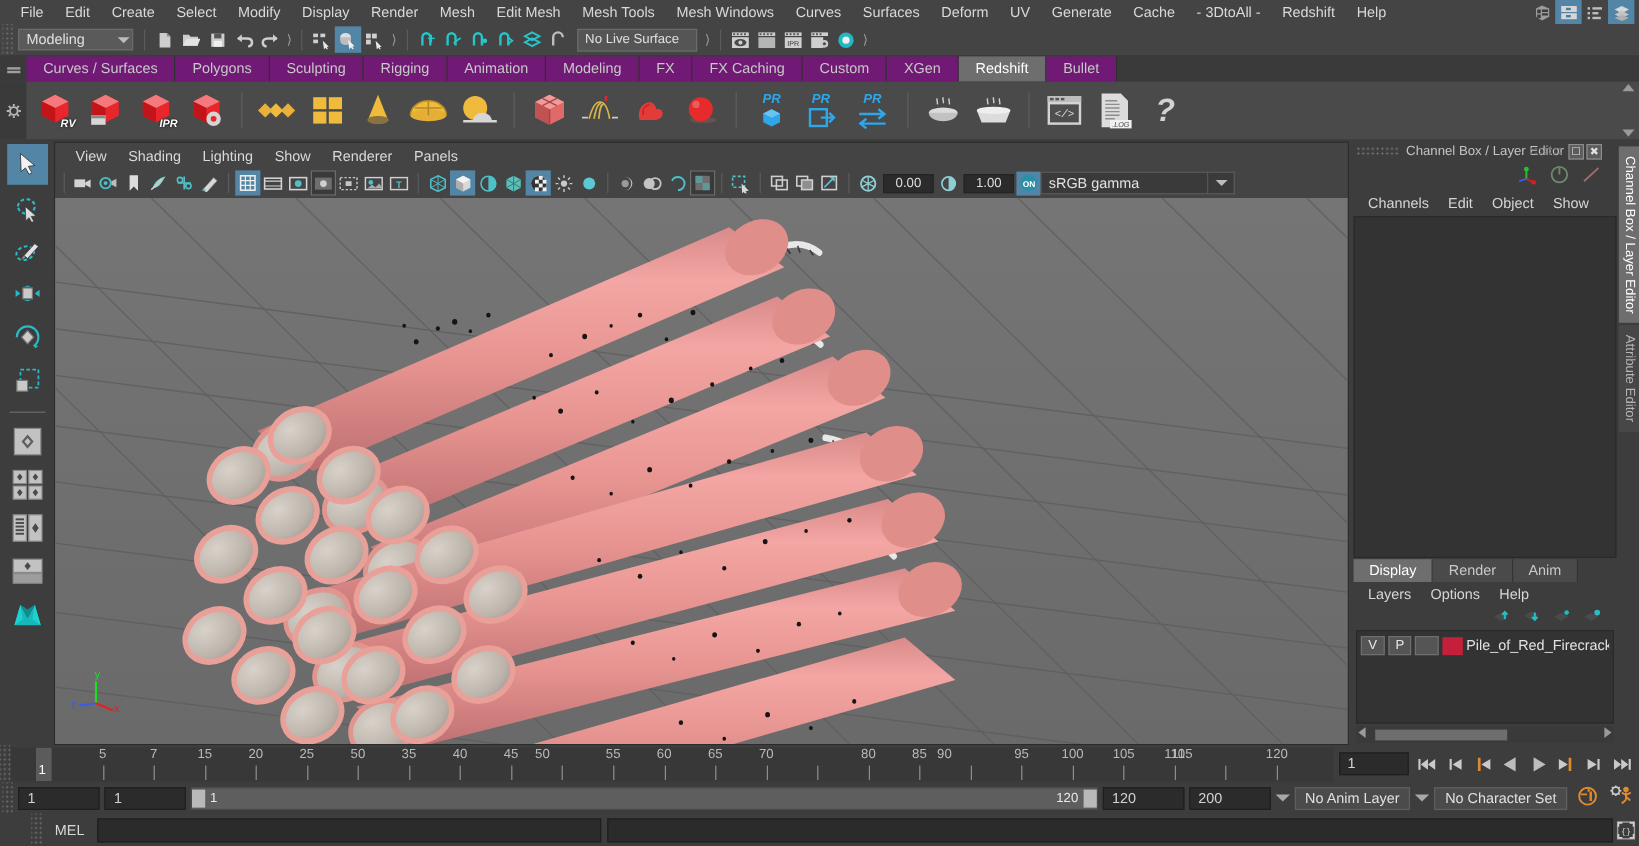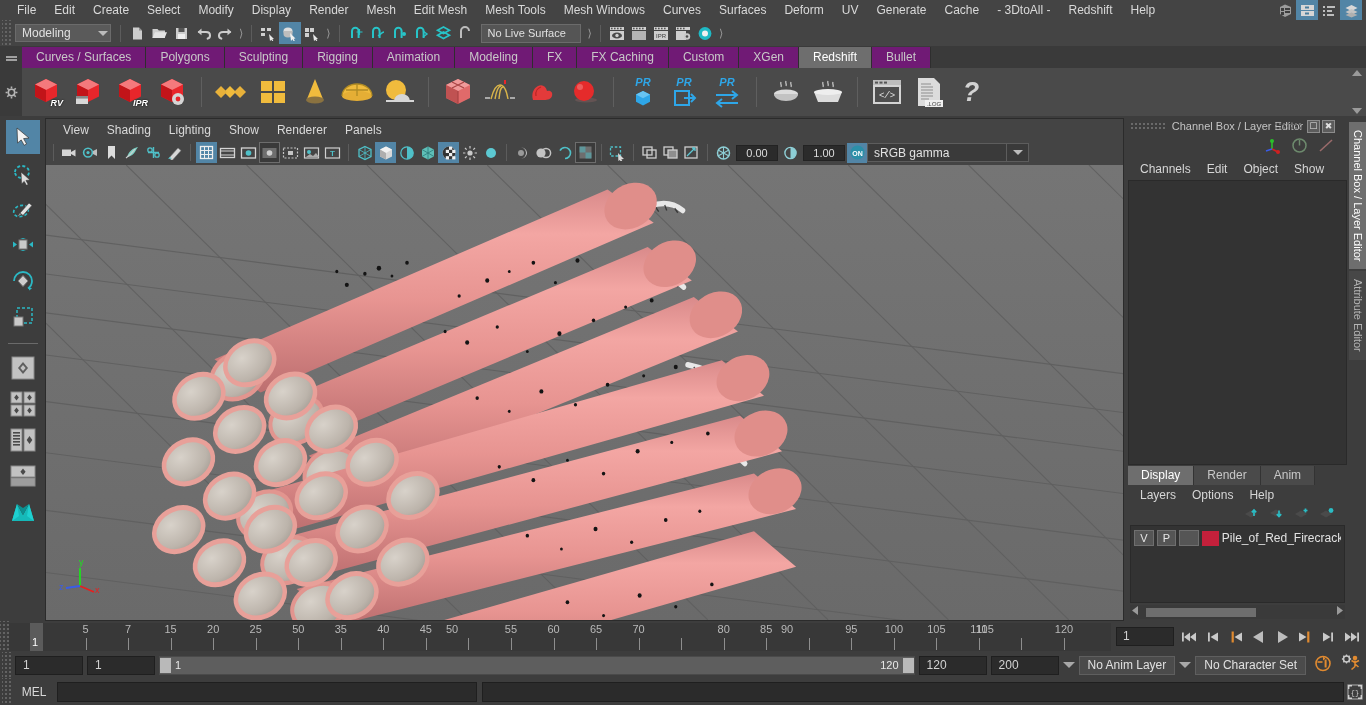--- a/index.html
+++ b/index.html
@@ -149,21 +149,21 @@
               display: flex; align-items: center; }
   .rgrip { width: 11px; height: 15px; background: #b9b9b9; }
   .rangebar .lb { font-size: 11px; color: #e8e8e8; margin-left: 4px; }
   .rangebar .rb { font-size: 11px; color: #e8e8e8; margin-right: 4px; margin-left: auto;}
   .selsm { height: 19px; background: #4b4b4b; border: 1px solid #5f5f5f; display:flex; align-items:center;
            padding: 0 8px; font-size: 12px; color: #e0e0e0;}
   .dncaret { width: 0;height:0;border-left:6px solid transparent;border-right:6px solid transparent;
              border-top:6px solid #a8a8a8; }
 
   
-  .cmdrow { height: 27px; background: #3d3d3d; display: flex; align-items: center; flex: 0 0 27px; padding-left: 2px;}
+  .cmdrow { height: 27px; background: #3d3d3d; display: flex; align-items: center; flex: 0 0 27px; padding-left: 2px; margin-left: 24px;}
   .mel { width: 46px; text-align: center; font-size: 12px; color: #d8d8d8; }
   .cmdin { width: 420px; height: 20px; background: #2b2b2b; border: 1px solid #1f1f1f; }
   .cmdout { flex: 1 1 auto; height: 20px; background: #2b2b2b; border: 1px solid #1f1f1f; margin-left: 5px;}
   .cmdtool { width: 22px; height: 22px; display:flex;align-items:center;justify-content:center;}
 
   
   .helprow { height: 22px; background: #3d3d3d; display:flex; align-items:center; flex: 0 0 22px; padding-left: 2px;}
   .helptext { font-size: 11px; color: #c9c9c9; padding-left: 22px;}
 </style>
 </head>

